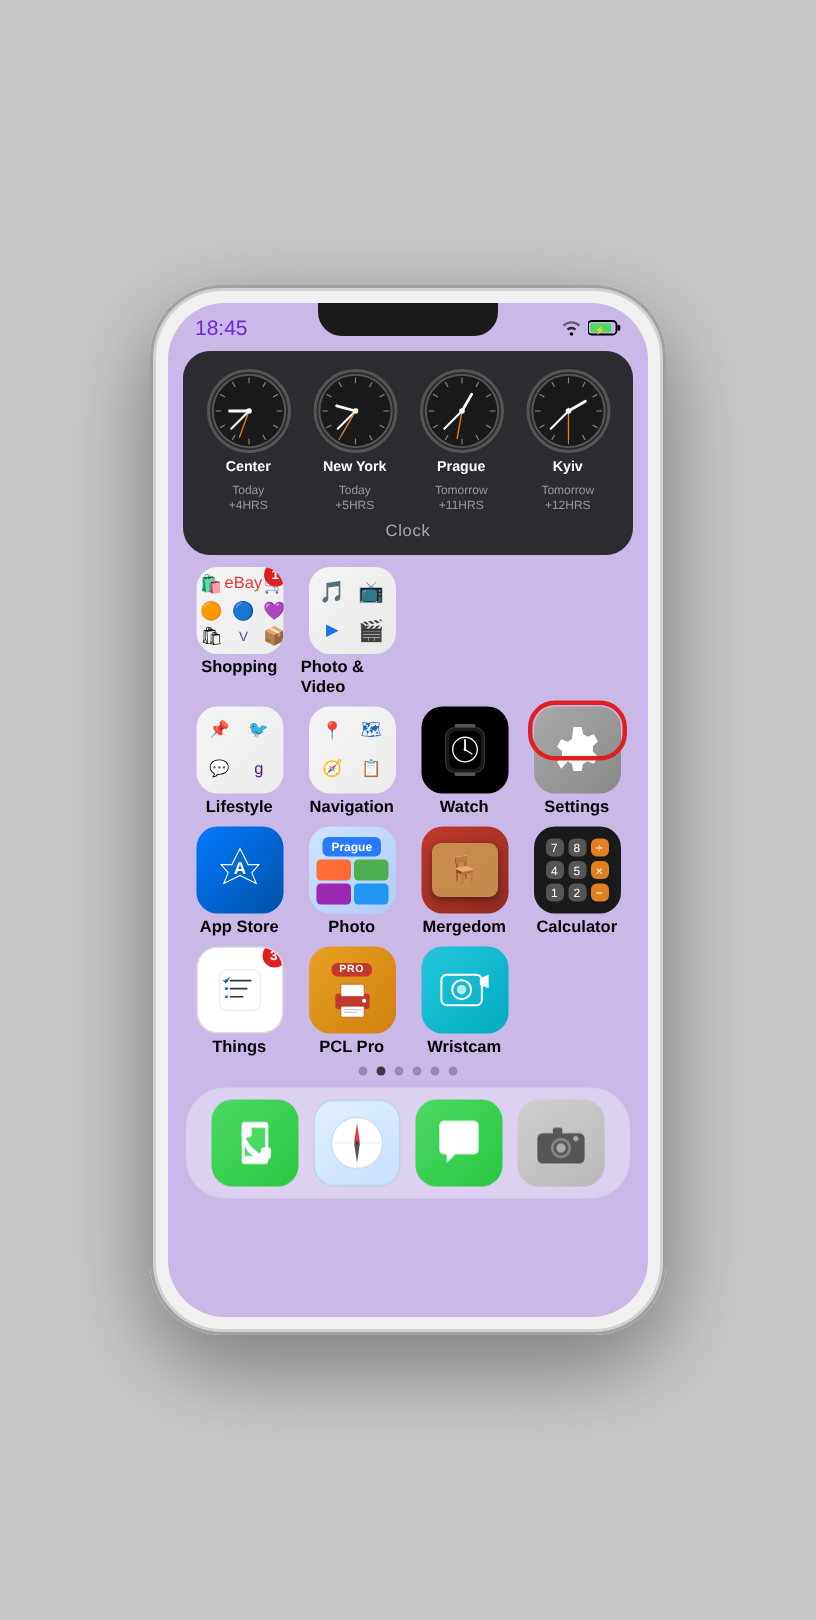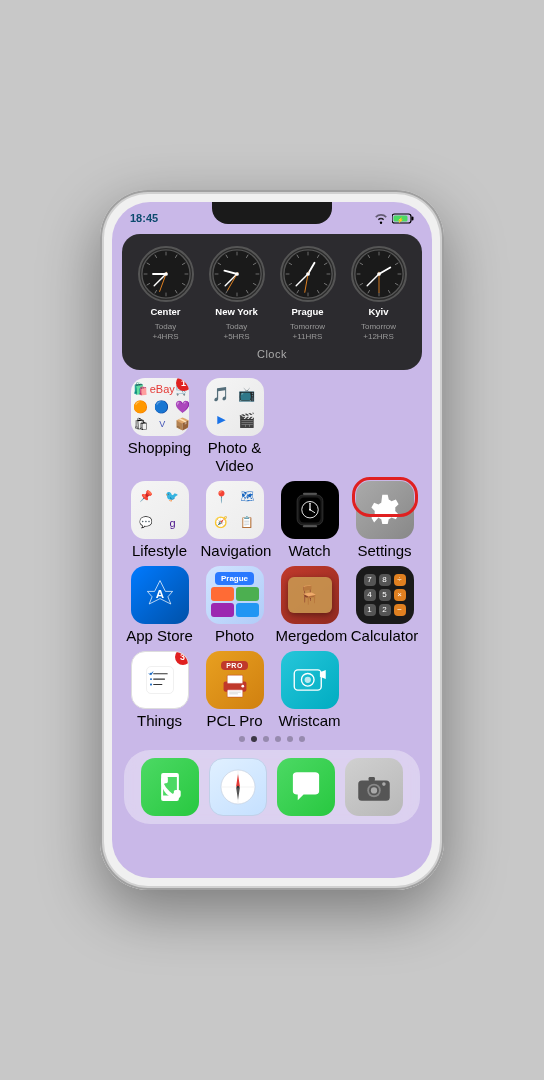--- a/index.html
+++ b/index.html
@@ -54,23 +54,23 @@
       display: flex;
       justify-content: space-between;
       align-items: center;
       padding: 6px 18px 2px;
       height: 28px;
       position: relative;
       z-index: 10;
     }
 
     .status-time {
-      font-size: 11px;
-      font-weight: 700;
-      color: #0c4a6e;
+      font-size: 14px;
+      font-weight: 400;
+      color: #6d28d9;
     }
 
     .status-icons {
       display: flex;
       align-items: center;
       gap: 4px;
     }
 
     .status-icons svg {
       fill: #000;
@@ -160,25 +160,26 @@
       display: flex;
       align-items: center;
       justify-content: center;
       font-size: 28px;
       position: relative;
       overflow: hidden;
       flex-shrink: 0;
     }
 
     .app-name {
-      font-size: 15px;
+      font-size: 11px;
       color: #000;
-      text-align: center;
+      text-align: left;
       line-height: 1.2;
       max-width: 68px;
+      font-weight: bold;
     }
 
     .badge {
       position: absolute;
       top: -3px;
       right: -3px;
       background: #e02020;
       color: #fff;
       border-radius: 50%;
       width: 16px;

